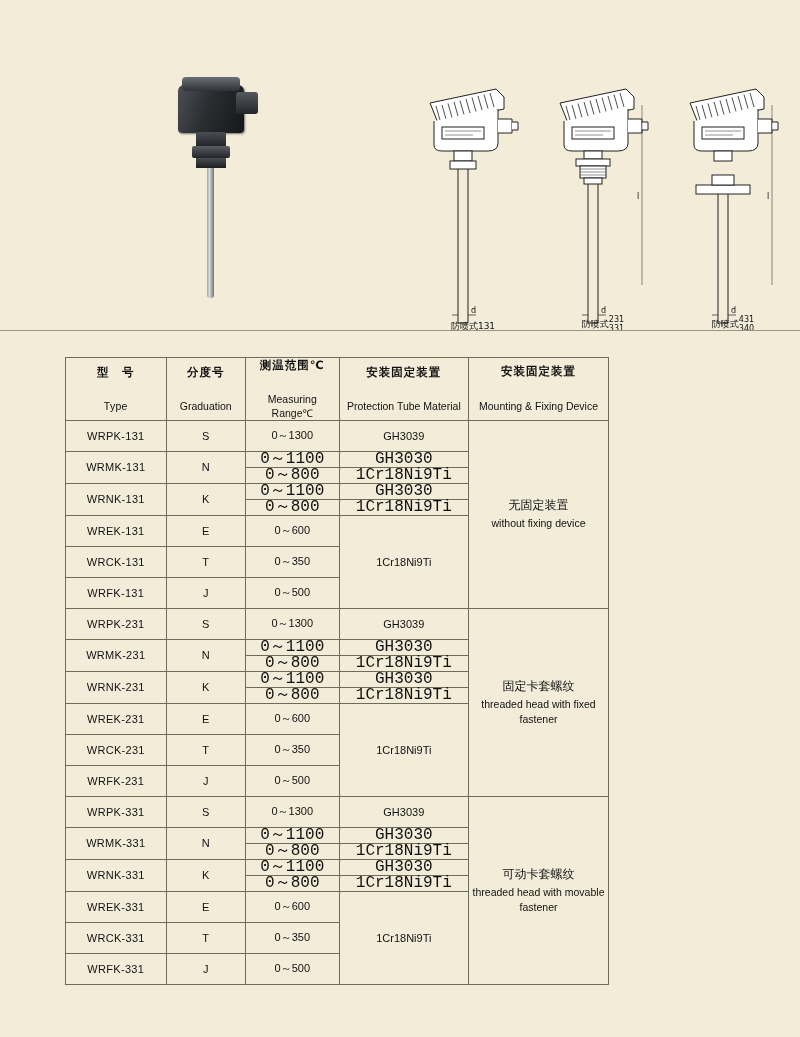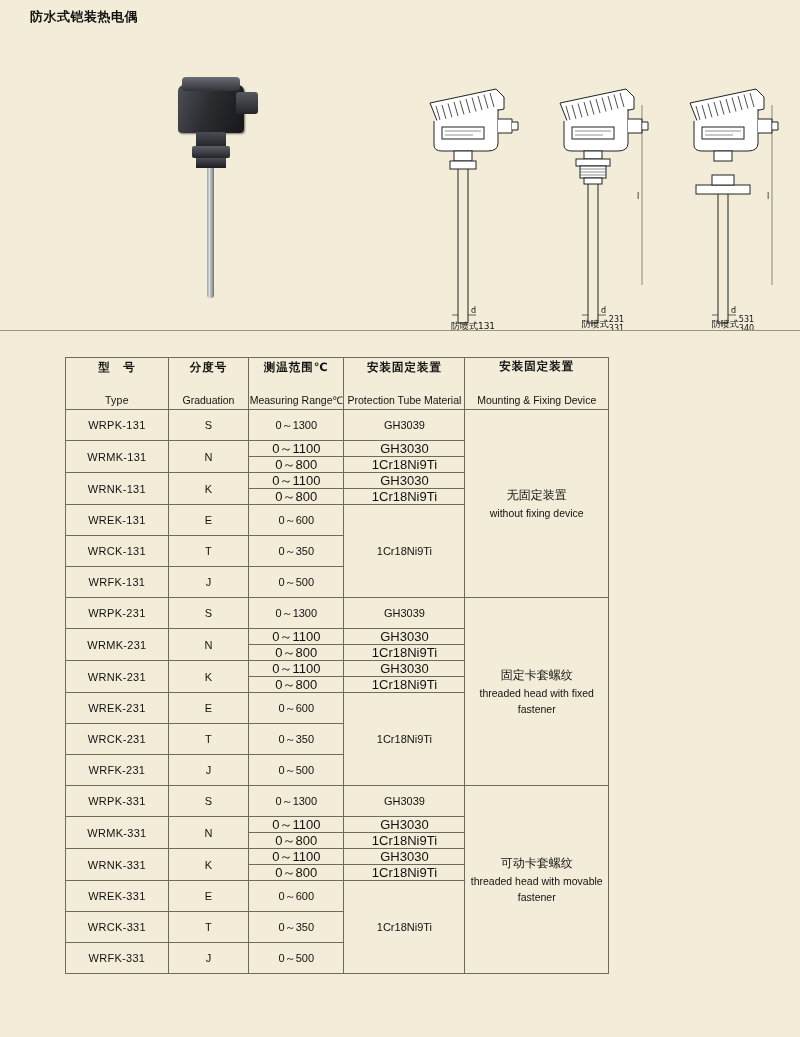--- a/index.html
+++ b/index.html
@@ -111,31 +111,31 @@
   td.grad{width:92px;font-size:11.5px;}
   td.range{width:115px;font-size:11px;}
   td.mat{width:145px;font-size:11px;}
   td.mount{width:188px;font-size:11px;line-height:1.5;}
   td.mount .cnm{
     font-size:12px;font-family:"DejaVu Sans", sans-serif;display:block;margin-bottom:2px;
   }
   td.mount .enm{font-size:10.5px;display:block;}
   .split{padding:0 !important;}
   .split .half{
-    height:15px;line-height:15px;font-size:13px;
+    height:15px;line-height:15px;font-size:16px;
     border-bottom:1px solid #6e6a5c;
+    font-family:Liberation Mono, monospace;
   }
   .split .half.last{border-bottom:none;}
   .tall{height:30px;}
 </style>
 </head>
 <body>
 
 <div class="header">
-  <div class="cn">防水式铠装热电偶</div>
 </div>
 
 <div class="illus">
 
   <div class="photo">
     <div class="ph-head"></div>
     <div class="ph-lid"></div>
     <div class="ph-side"></div>
     <div class="ph-neck"></div>
     <div class="ph-nut"></div>
@@ -269,21 +269,21 @@
         <line x1="60" y1="119" x2="60" y2="248"></line>
         <line x1="50" y1="248" x2="60" y2="248"></line>
         <line x1="44" y1="240" x2="50" y2="240" stroke-width="0.7"></line>
         <line x1="60" y1="240" x2="68" y2="240" stroke-width="0.7"></line>
         <line x1="104" y1="30" x2="104" y2="210" stroke-width="0.5"></line>
       </g>
       <text x="63" y="238" font-size="8" font-family="DejaVu Sans" fill="#111">d</text>
       <text x="99" y="124" font-size="8" font-family="DejaVu Sans" fill="#111">l</text>
     </svg>
     <div class="dlabel">
-      <span>防喷式</span><span class="stack"><span style="display:block">531</span><span style="display:block">340</span></span>
+      <span>防喷式</span><span class="stack"><span style="display:block">431</span><span style="display:block">340</span></span>
     </div>
   </div>
 </div>
 
 <div class="rule"></div>
 
 <table class="spec">
   <tbody>
       <tr class="hdr">
     <td class="type">

